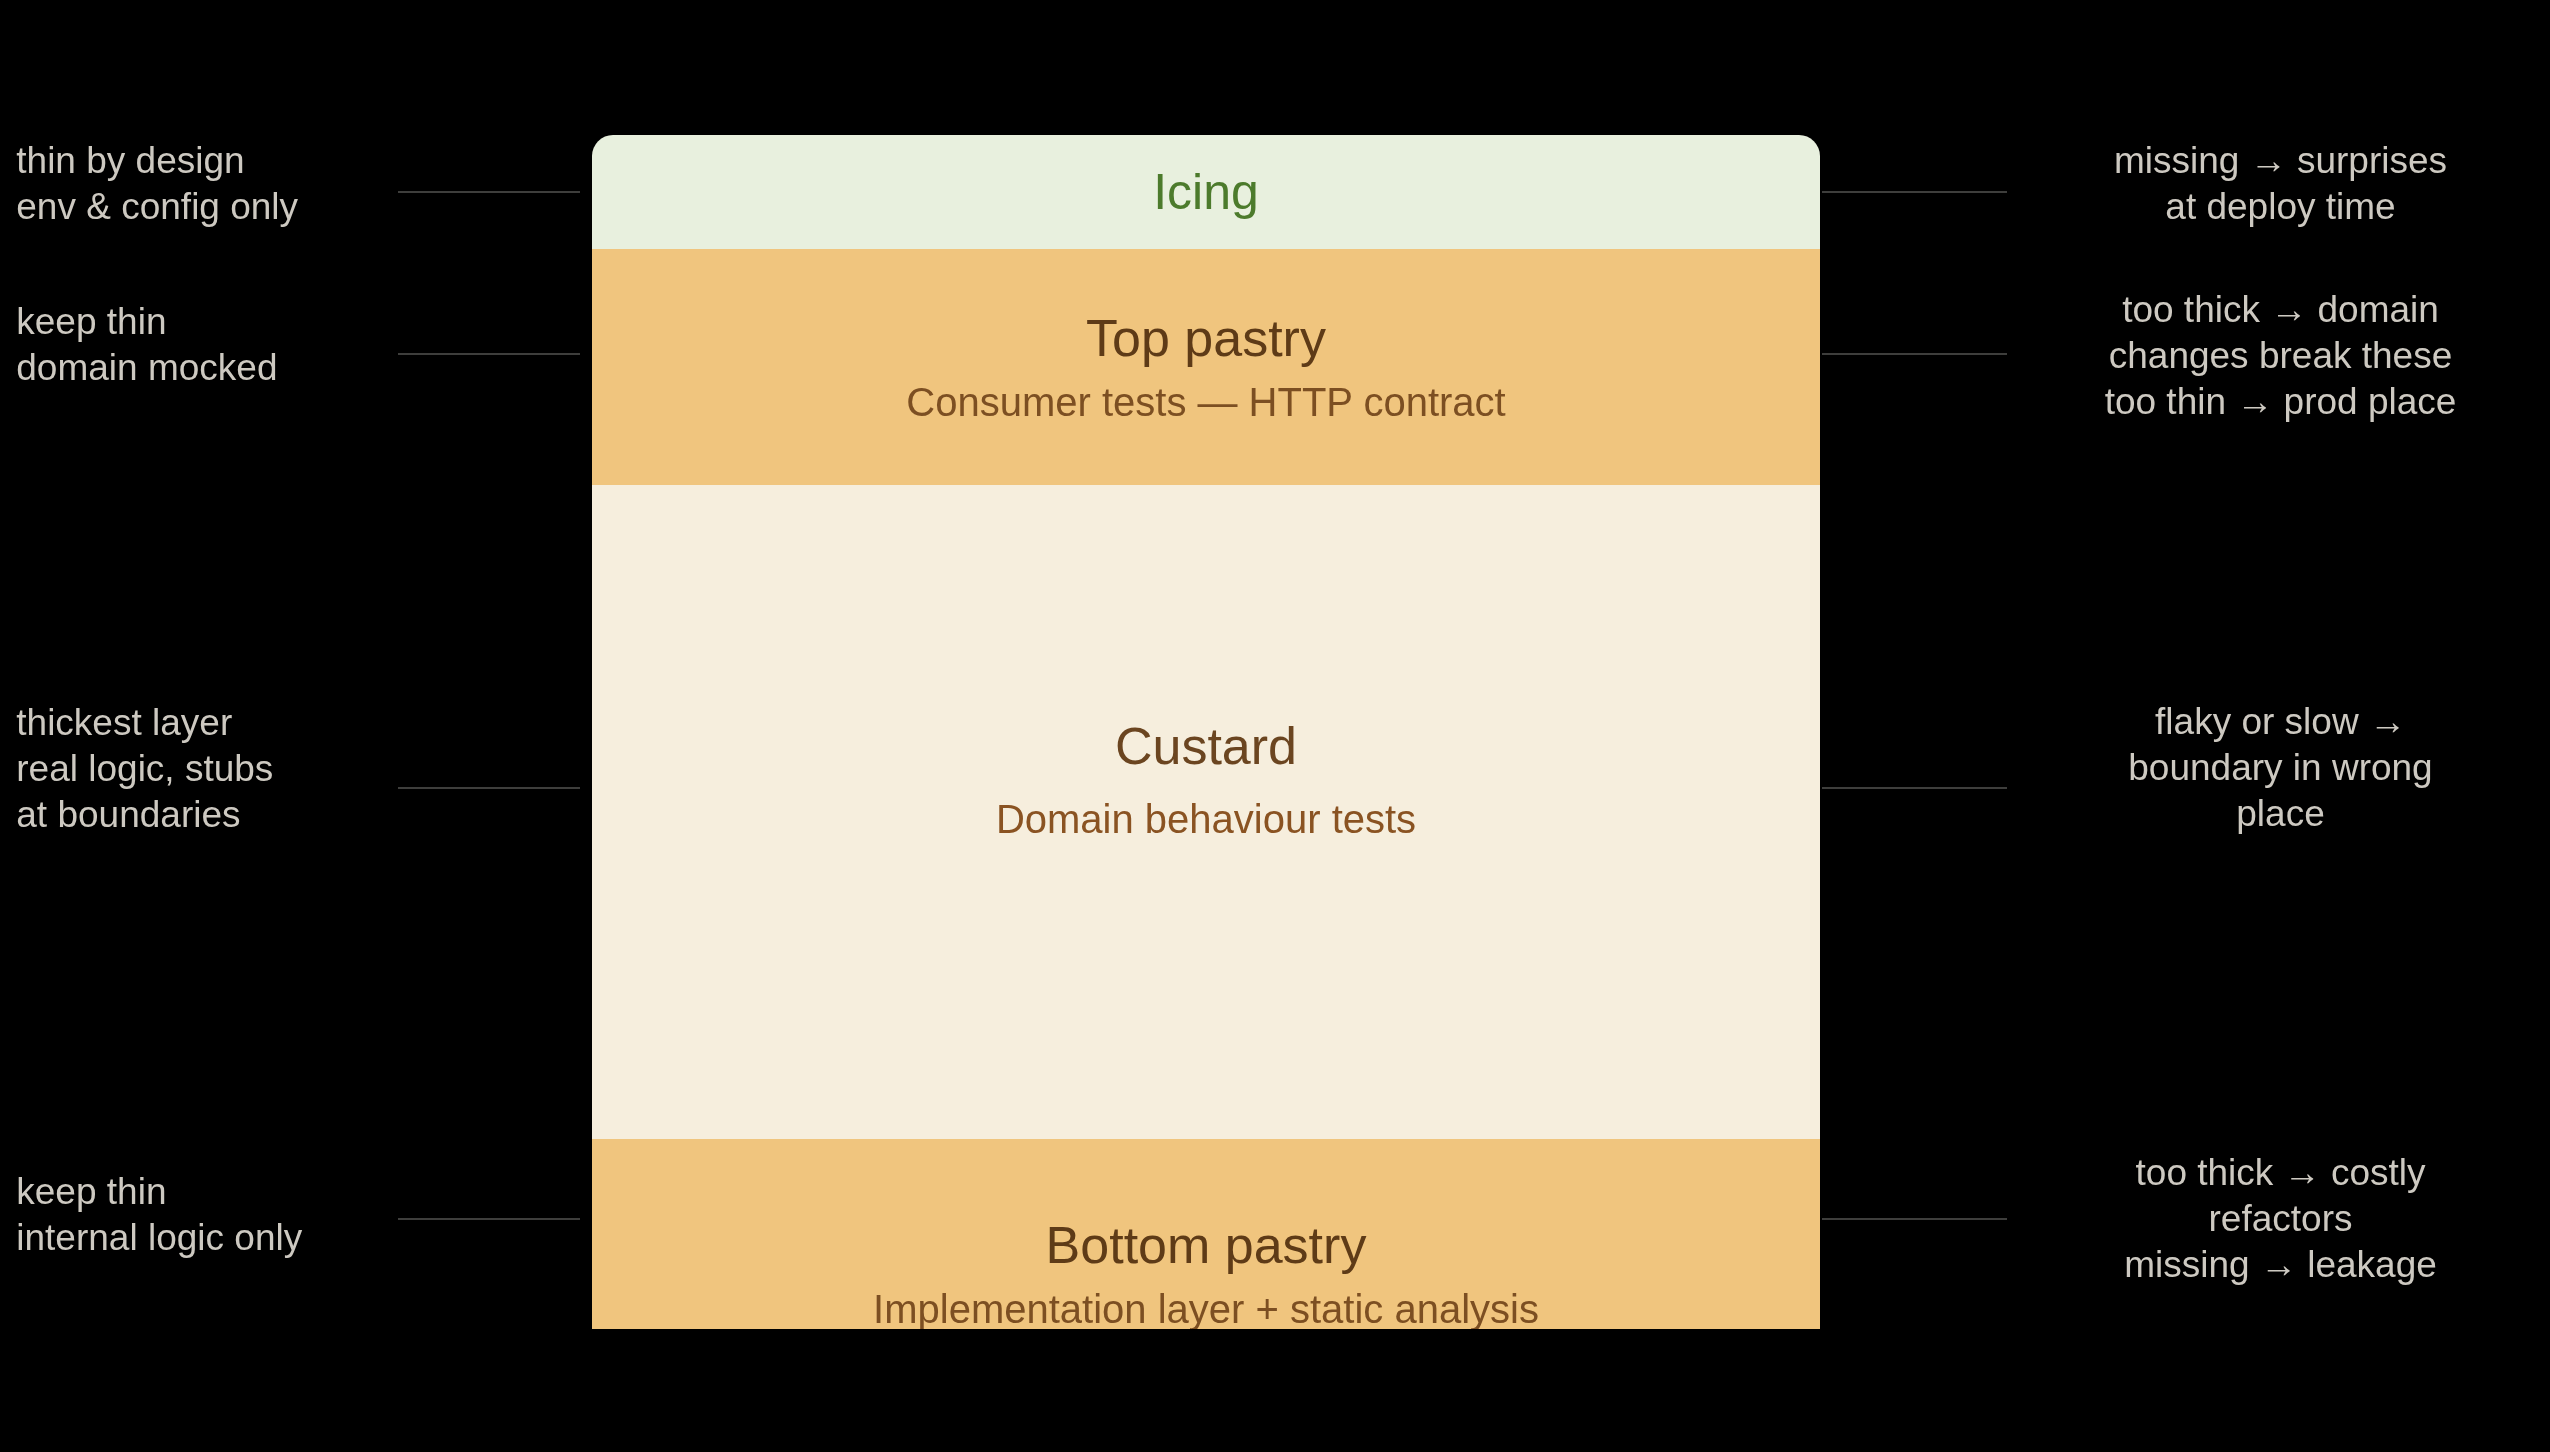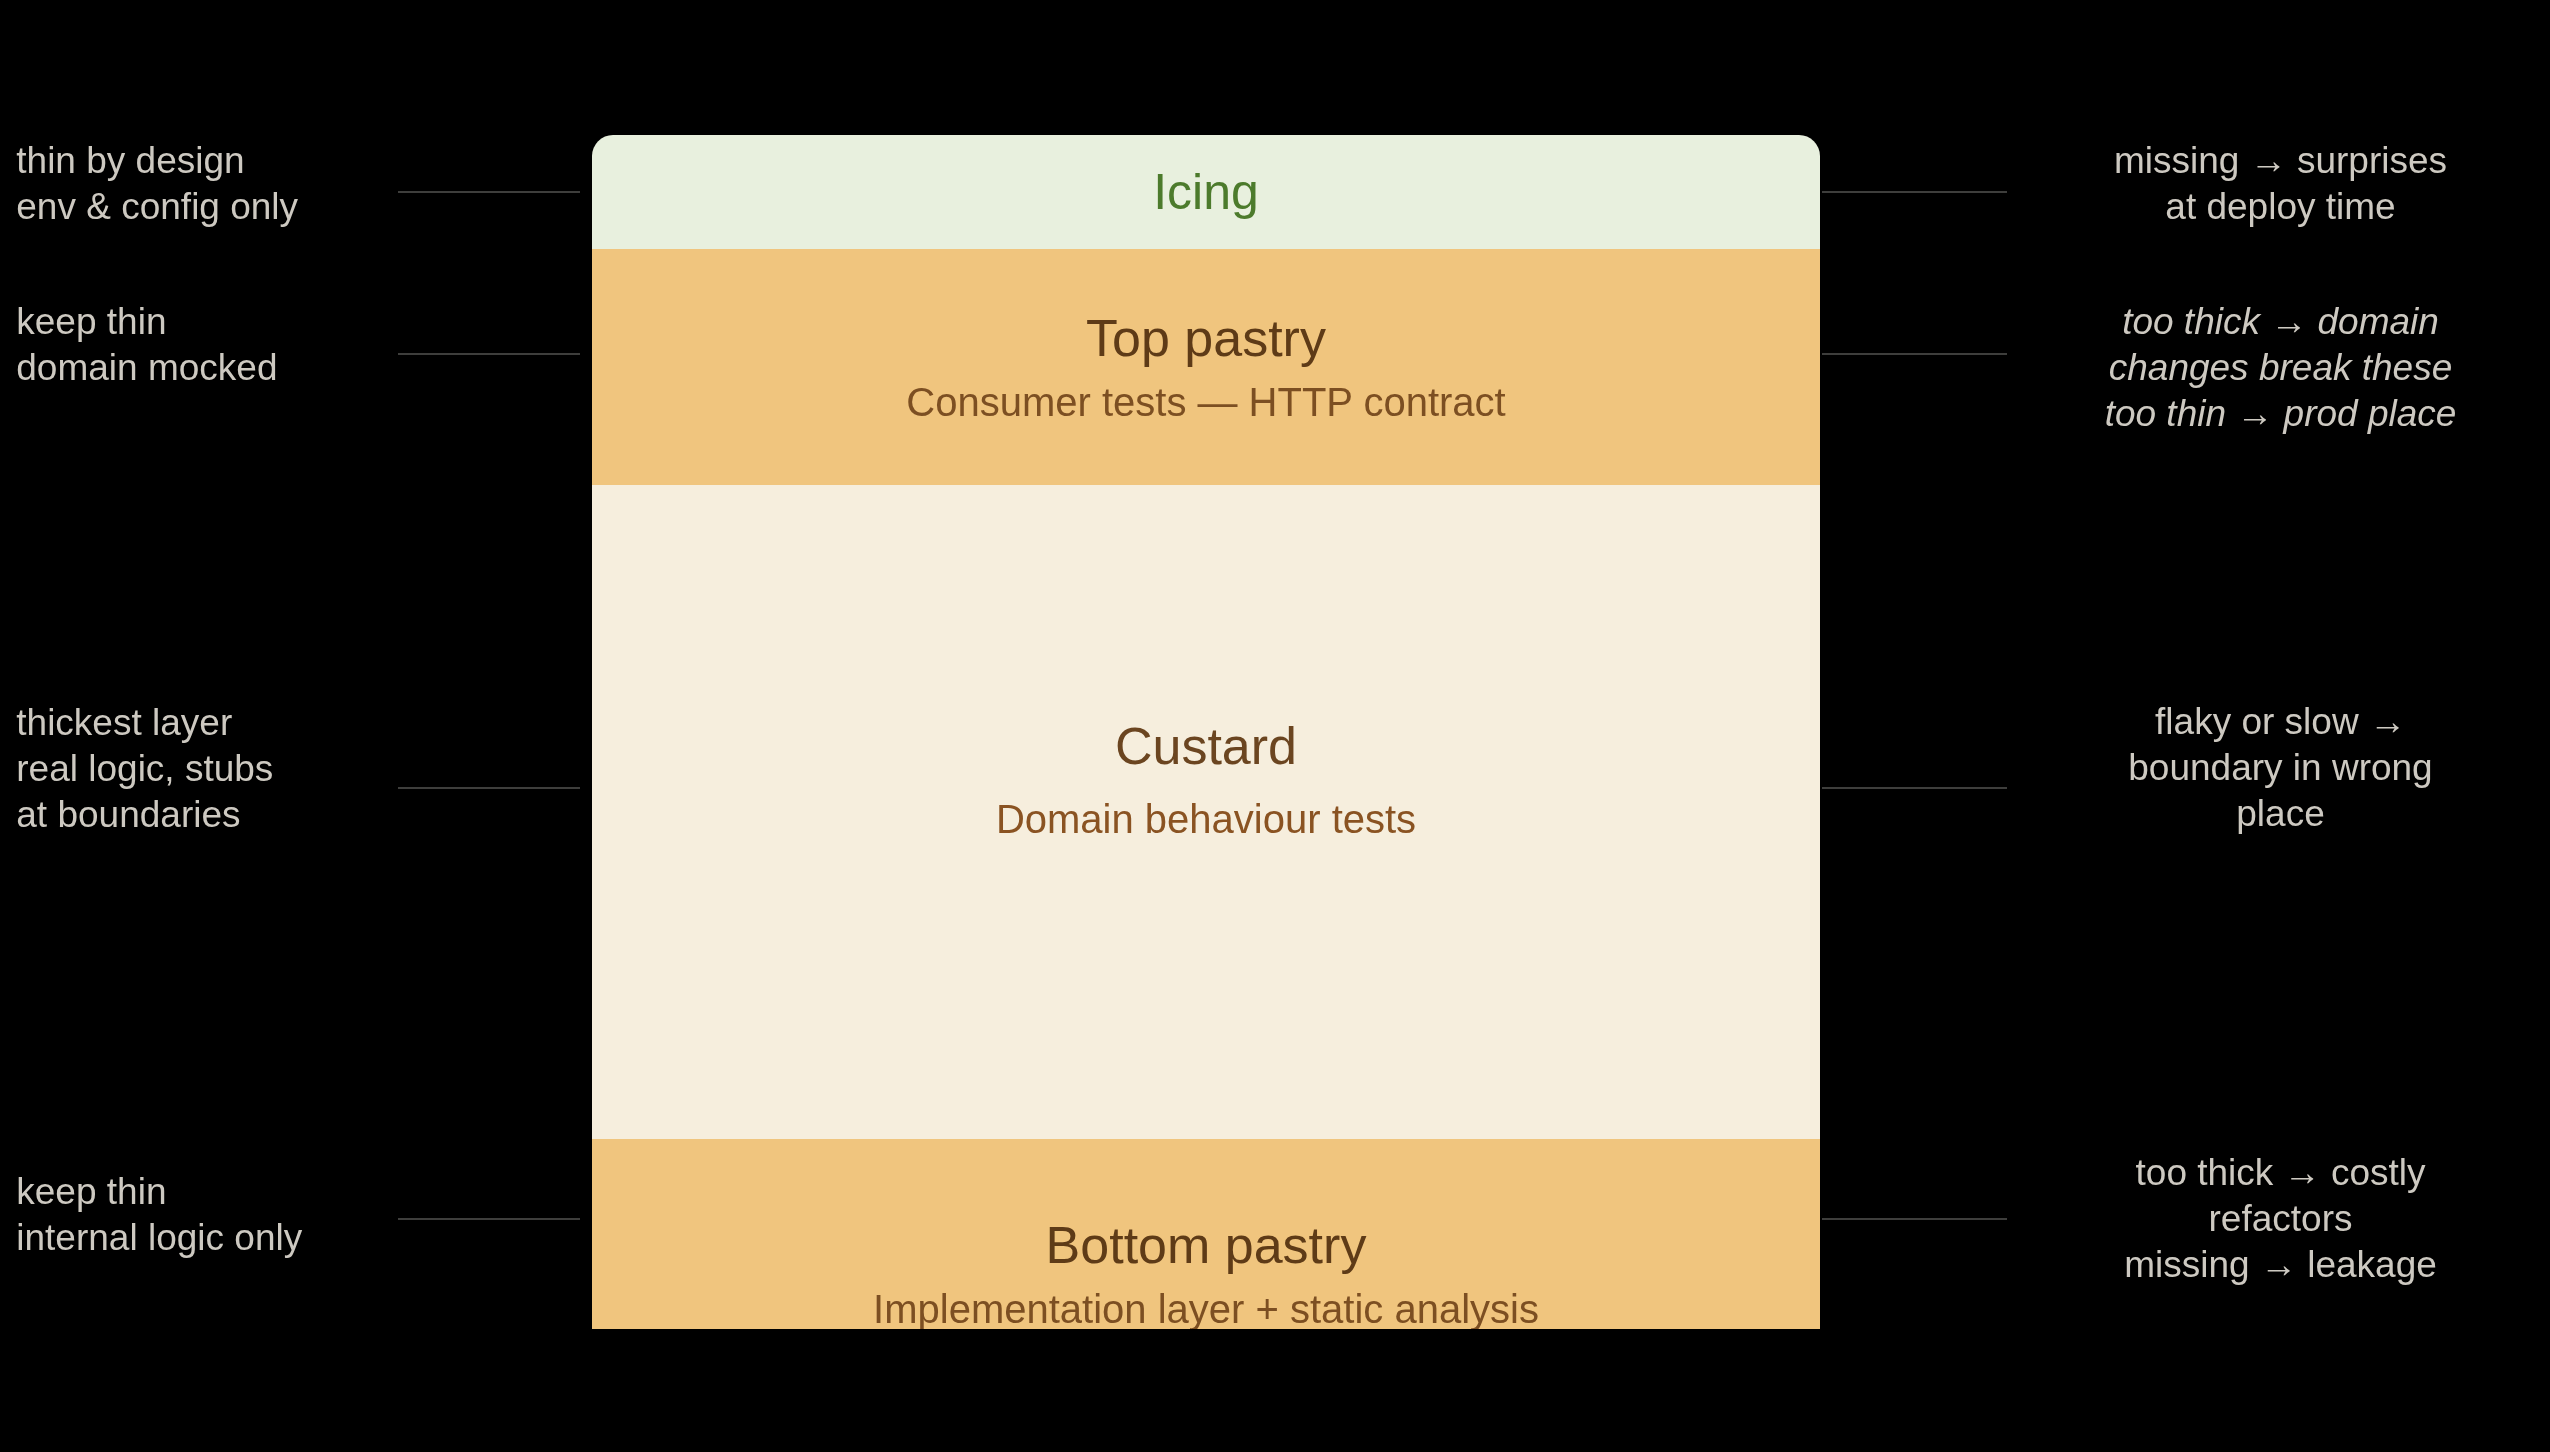--- a/index.html
+++ b/index.html
@@ -117,21 +117,21 @@
   </div>
   <div class="note note-left" style="top: 1215px;">
     <div>keep thin</div>
     <div>internal logic only</div>
   </div>
 
   <div class="note note-right" style="top: 184px;">
     <div>missing → surprises</div>
     <div>at deploy time</div>
   </div>
-  <div class="note note-right" style="top: 368px; font-style: italic;">
+  <div class="note note-right" style="top: 356px;">
     <div>too thick → domain</div>
     <div>changes break these</div>
     <div>too thin → prod place</div>
   </div>
   <div class="note note-right" style="top: 768px;">
     <div>flaky or slow →</div>
     <div>boundary in wrong</div>
     <div>place</div>
   </div>
   <div class="note note-right" style="top: 1219px;">

